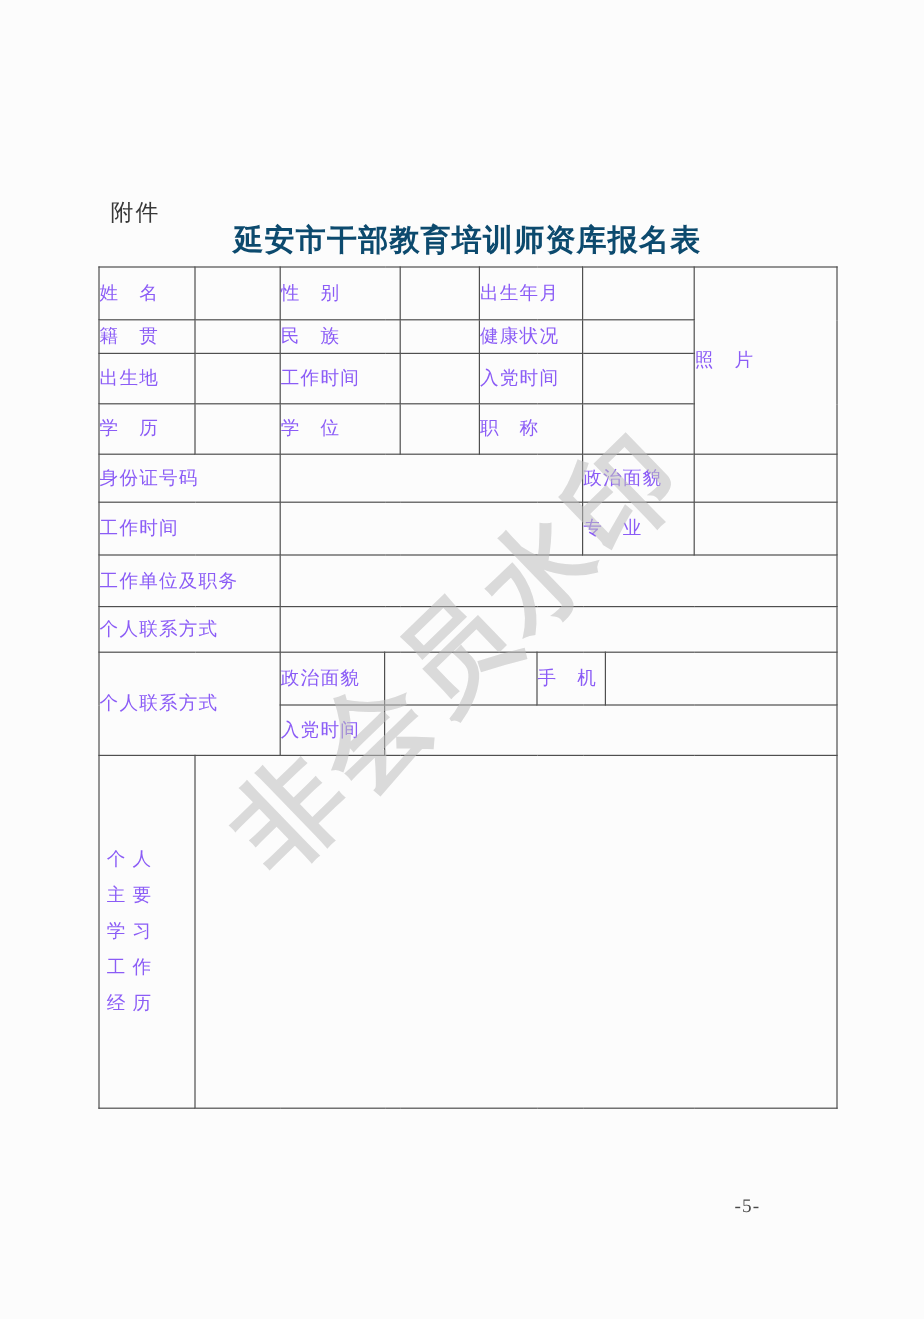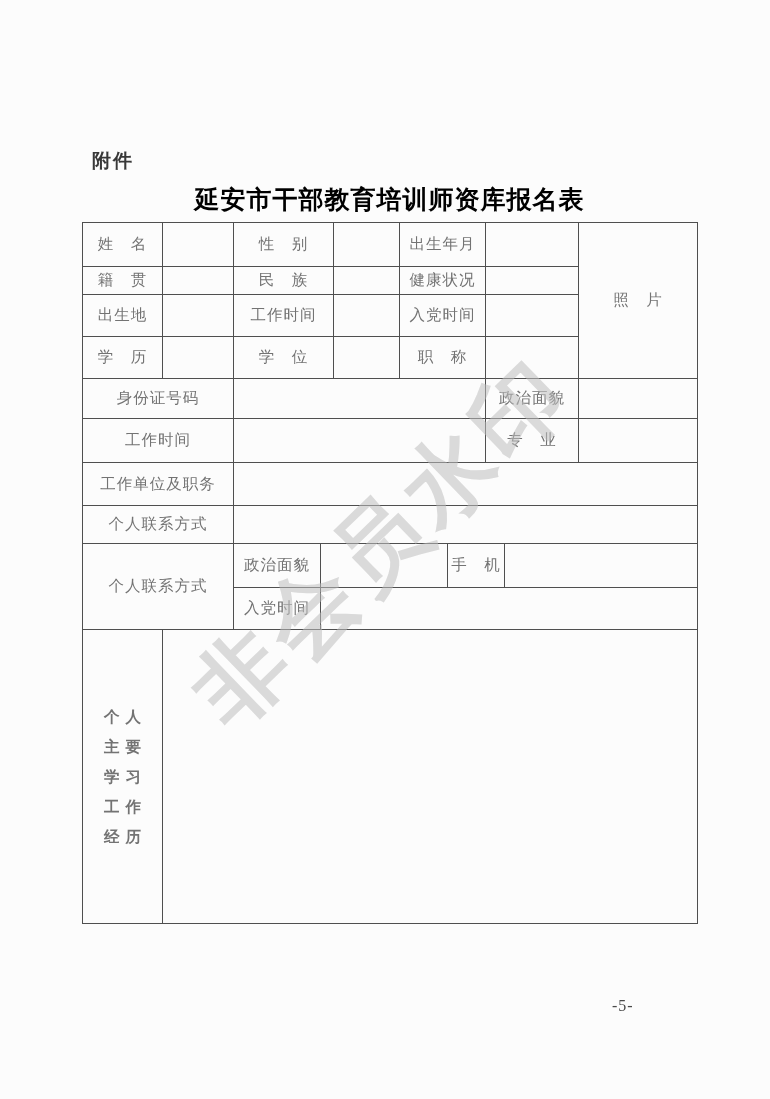--- a/index.html
+++ b/index.html
@@ -3,41 +3,41 @@
 <meta charset="utf-8">
 <style>
   html,body{margin:0;padding:0;}
   body{
     width:770px;height:1099px;position:relative;overflow:hidden;
     background:#fcfcfc;
     font-family:"Liberation Serif","DejaVu Serif",serif;
     color:#383838;
   }
   .attachment{
-    position:absolute;left:92px;top:148px;
-    font-size:19px;font-weight:bold;letter-spacing:2px;
+    position:absolute;left:92px;top:164px;
+    font-size:19px;font-weight:normal;letter-spacing:2px;
   }
   .doc-title{
     position:absolute;left:82px;top:183px;width:615px;
     text-align:center;font-size:25px;font-weight:bold;letter-spacing:1px;
-    color:#000000;
+    color:#0c4a6e;
   }
   .form-table{
     position:absolute;left:82px;top:222px;
     border-collapse:collapse;table-layout:fixed;
     width:615px;z-index:1;
   }
   .form-table td{
     border:1px solid #4f4f4f;
-    padding:0;text-align:center;vertical-align:middle;
-    font-size:15.5px;letter-spacing:1px;color:#737373;
+    padding:0;text-align:left;vertical-align:middle;
+    font-size:15.5px;letter-spacing:1px;color:#8b5cf6;
     overflow:hidden;
   }
   .form-table{border:1.5px solid #474747;}
-  .exp-label div{line-height:30px;letter-spacing:6px;padding-left:6px;font-weight:bold;}
+  .exp-label div{line-height:30px;letter-spacing:6px;padding-left:6px;}
   .watermark{
     position:absolute;left:382px;top:543px;
     transform:translate(-50%,-50%) rotate(-44deg);
     font-family:"Liberation Sans","DejaVu Sans",sans-serif;
     font-size:90px;font-weight:bold;letter-spacing:6px;
     color:rgba(189,189,189,0.55);
     white-space:nowrap;z-index:3;pointer-events:none;
   }
   .page-number{
     position:absolute;left:612px;top:997px;

